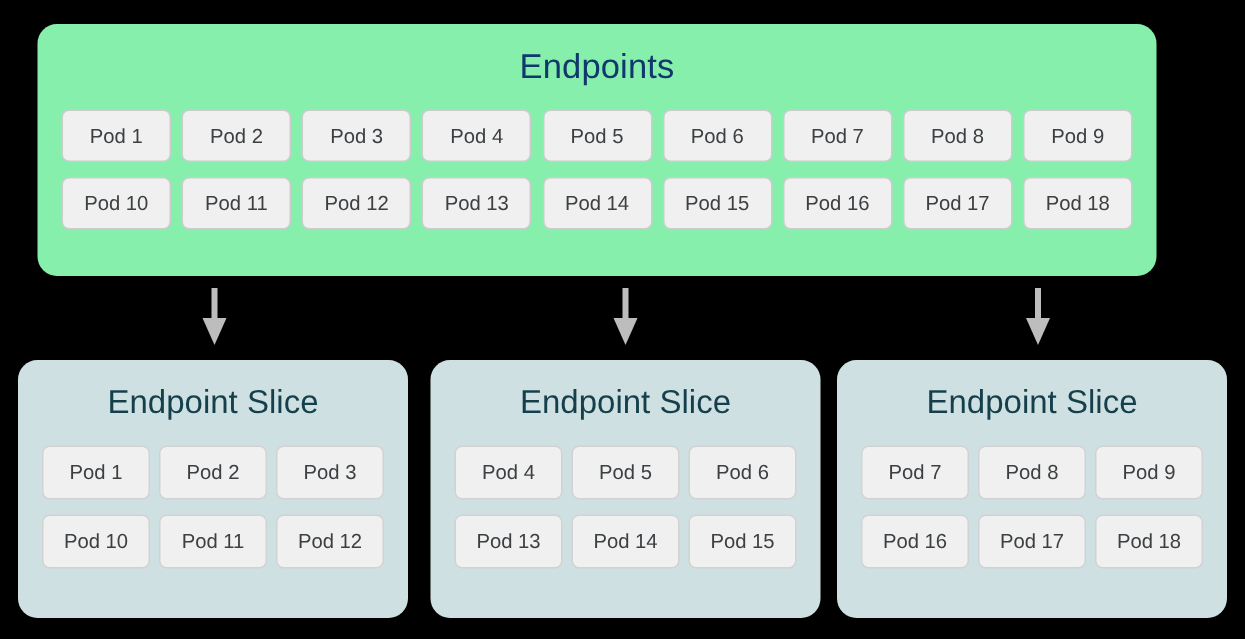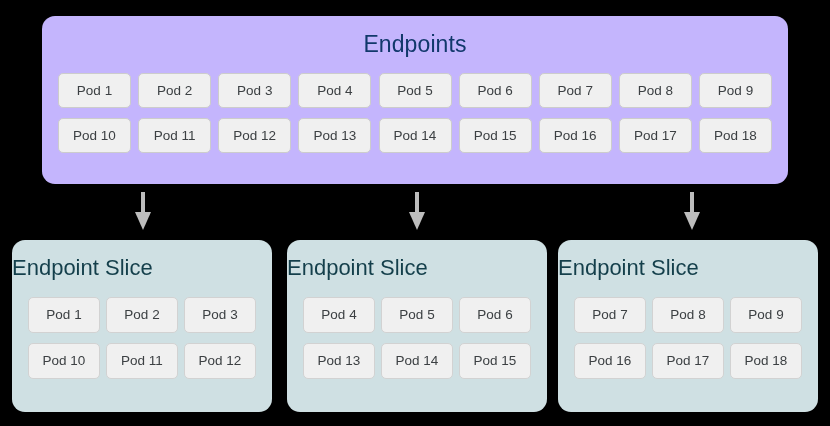--- a/index.html
+++ b/index.html
@@ -11,25 +11,25 @@
     width: 830px;
     height: 426px;
     position: relative;
     overflow: hidden;
     font-family: "Liberation Sans", sans-serif;
   }
 
   
   #endpoints-panel {
     position: absolute;
-    left: 42px;
+    left: 25px;
     top: 16px;
     width: 746px;
     height: 168px;
-    background: #c4b5fd;
+    background: #86efac;
     border-radius: 13px;
     box-sizing: border-box;
   }
   #endpoints-title {
     text-align: center;
     color: #11386b;
     font-size: 23px;
     line-height: 23px;
     padding-top: 17px;
     letter-spacing: 0.1px;
@@ -78,21 +78,21 @@
     height: 172px;
     background: #cfe0e3;
     border-radius: 13px;
     box-sizing: border-box;
   }
   #slice-panel-0 { left: 12px; }
   #slice-panel-1 { left: 287px; }
   #slice-panel-2 { left: 558px; }
 
   .slice-title {
-    text-align: left;
+    text-align: center;
     color: #143f4b;
     font-size: 22px;
     line-height: 22px;
     padding-top: 17px;
     font-weight: 400;
   }
   .slice-row {
     display: flex;
     justify-content: space-between;
     padding: 0 16px;

